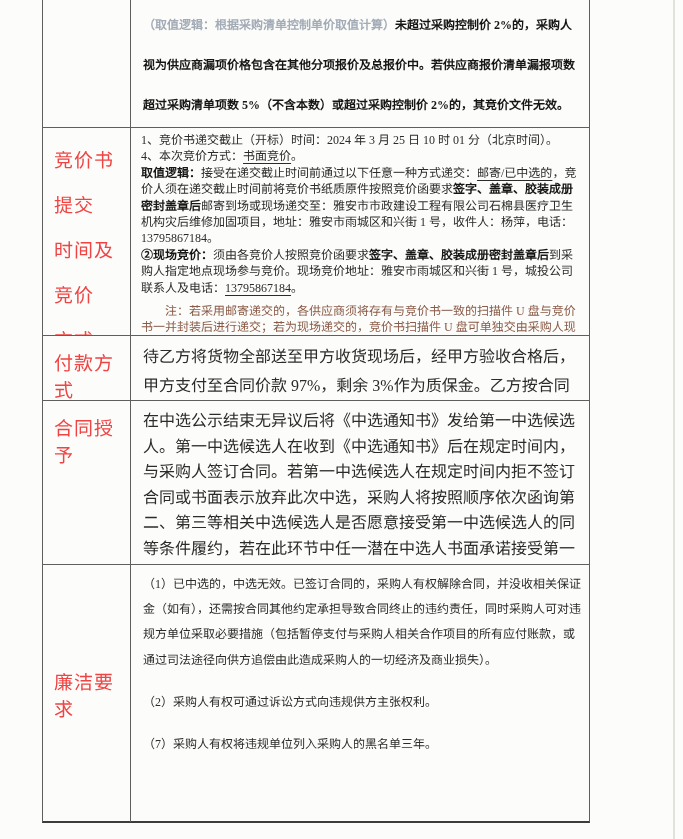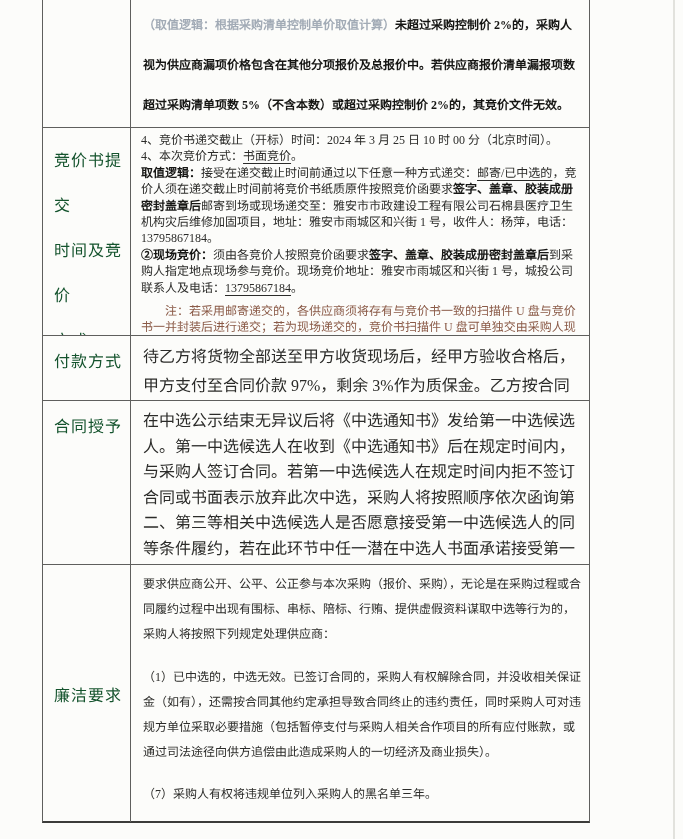--- a/index.html
+++ b/index.html
@@ -29,23 +29,23 @@
   .row{display:flex;box-sizing:border-box;overflow:hidden;}
   .row + .row{border-top:1px solid #5f5f5d;}
   .r1{height:127px;}
   .r2{height:208px;}
   .r3{height:65px;}
   .r4{height:164px;}
   .r5{height:258px;}
   .label-cell{
     width:88px;min-width:88px;box-sizing:border-box;
     border-right:1px solid #5f5f5d;
-    font-size:16px;letter-spacing:1px;
+    font-size:19px;letter-spacing:1px;
     padding:12px 8px 0 11px;
-    color:#14532d;
+    color:#ef4444;
   }
   .label-center{display:flex;align-items:center;padding-top:0;}
   .label-line{display:block;}
   .r2 .label-cell{padding-top:10px;}
   .r2 .label-line{line-height:45px;}
   .content-cell{flex:1;box-sizing:border-box;overflow:hidden;}
   .content-cell p{margin:0;}
 
   .r1 .content-cell{padding:5px 8px 0 12px;font-size:12px;line-height:40px;}
   .muted{color:#a2abb6;font-weight:700;}
@@ -75,21 +75,21 @@
       </div>
     </div>
 
     <div class="row r2">
       <div class="label-cell">
         <span class="label-line">竞价书提交</span>
         <span class="label-line">时间及竞价</span>
         <span class="label-line">方式</span>
       </div>
       <div class="content-cell">
-        <p><span>4、竞价书递交截止（开标）时间：2024 年 3 月 25 日 10 时 00 分（北京时间）。</span></p>
+        <p><span>1、竞价书递交截止（开标）时间：2024 年 3 月 25 日 10 时 01 分（北京时间）。</span></p>
         <p><span>4、本次竞价方式：</span><span class="u">书面竞价</span><span>。</span></p>
         <p><span class="b">取值逻辑：</span><span>接受在递交截止时间前通过以下任意一种方式递交：</span><span class="u">邮寄/已中选的</span><span>，竞价人须在递交截止时间前将竞价书纸质原件按照竞价函要求</span><span class="b">签字、盖章、胶装成册密封盖章后</span><span>邮寄到场或现场递交至：雅安市市政建设工程有限公司石棉县医疗卫生机构灾后维修加固项目，地址：雅安市雨城区和兴街 1 号，收件人：杨萍，电话：13795867184。</span></p>
         <p><span class="b">②现场竞价：</span><span>须由各竞价人按照竞价函要求</span><span class="b">签字、盖章、胶装成册密封盖章后</span><span>到采购人指定地点现场参与竞价。现场竞价地址：雅安市雨城区和兴街 1 号，城投公司联系人及电话：</span><span class="u">13795867184</span><span>。</span></p>
         <p class="note">注：若采用邮寄递交的，各供应商须将存有与竞价书一致的扫描件 U 盘与竞价书一并封装后进行递交；若为现场递交的，竞价书扫描件 U 盘可单独交由采购人现场拷贝后予以归还。</p>
       </div>
     </div>
 
     <div class="row r3">
       <div class="label-cell">付款方式</div>
       <div class="content-cell">
@@ -100,20 +100,20 @@
     <div class="row r4">
       <div class="label-cell">合同授予</div>
       <div class="content-cell">
         <p>在中选公示结束无异议后将《中选通知书》发给第一中选候选人。第一中选候选人在收到《中选通知书》后在规定时间内，与采购人签订合同。若第一中选候选人在规定时间内拒不签订合同或书面表示放弃此次中选，采购人将按照顺序依次函询第二、第三等相关中选候选人是否愿意接受第一中选候选人的同等条件履约，若在此环节中任一潜在中选人书面承诺接受第一中选候选人同等价格和同等条件履约，则确定为中选人，并通过城投公司官网发布公示。</p>
       </div>
     </div>
 
     <div class="row r5">
       <div class="label-cell label-center">廉洁要求</div>
       <div class="content-cell">
-        <p>要求供应商公开、公平、公正参与本次采购（报价、采购），无论是在采购过程或合同履约过程中出现有围标、串标、陪标、行贿、提供虚假资料谋取中选等行为的，采购人将按照下列规定处理供应商：</p>
         <p>（1）已中选的，中选无效。已签订合同的，采购人有权解除合同，并没收相关保证金（如有），还需按合同其他约定承担导致合同终止的违约责任，同时采购人可对违规方单位采取必要措施（包括暂停支付与采购人相关合作项目的所有应付账款，或通过司法途径向供方追偿由此造成采购人的一切经济及商业损失）。</p>
+        <p>（2）采购人有权可通过诉讼方式向违规供方主张权利。</p>
         <p>（7）采购人有权将违规单位列入采购人的黑名单三年。</p>
       </div>
     </div>
 
   </div>
 </div>
 
 </body></html>

